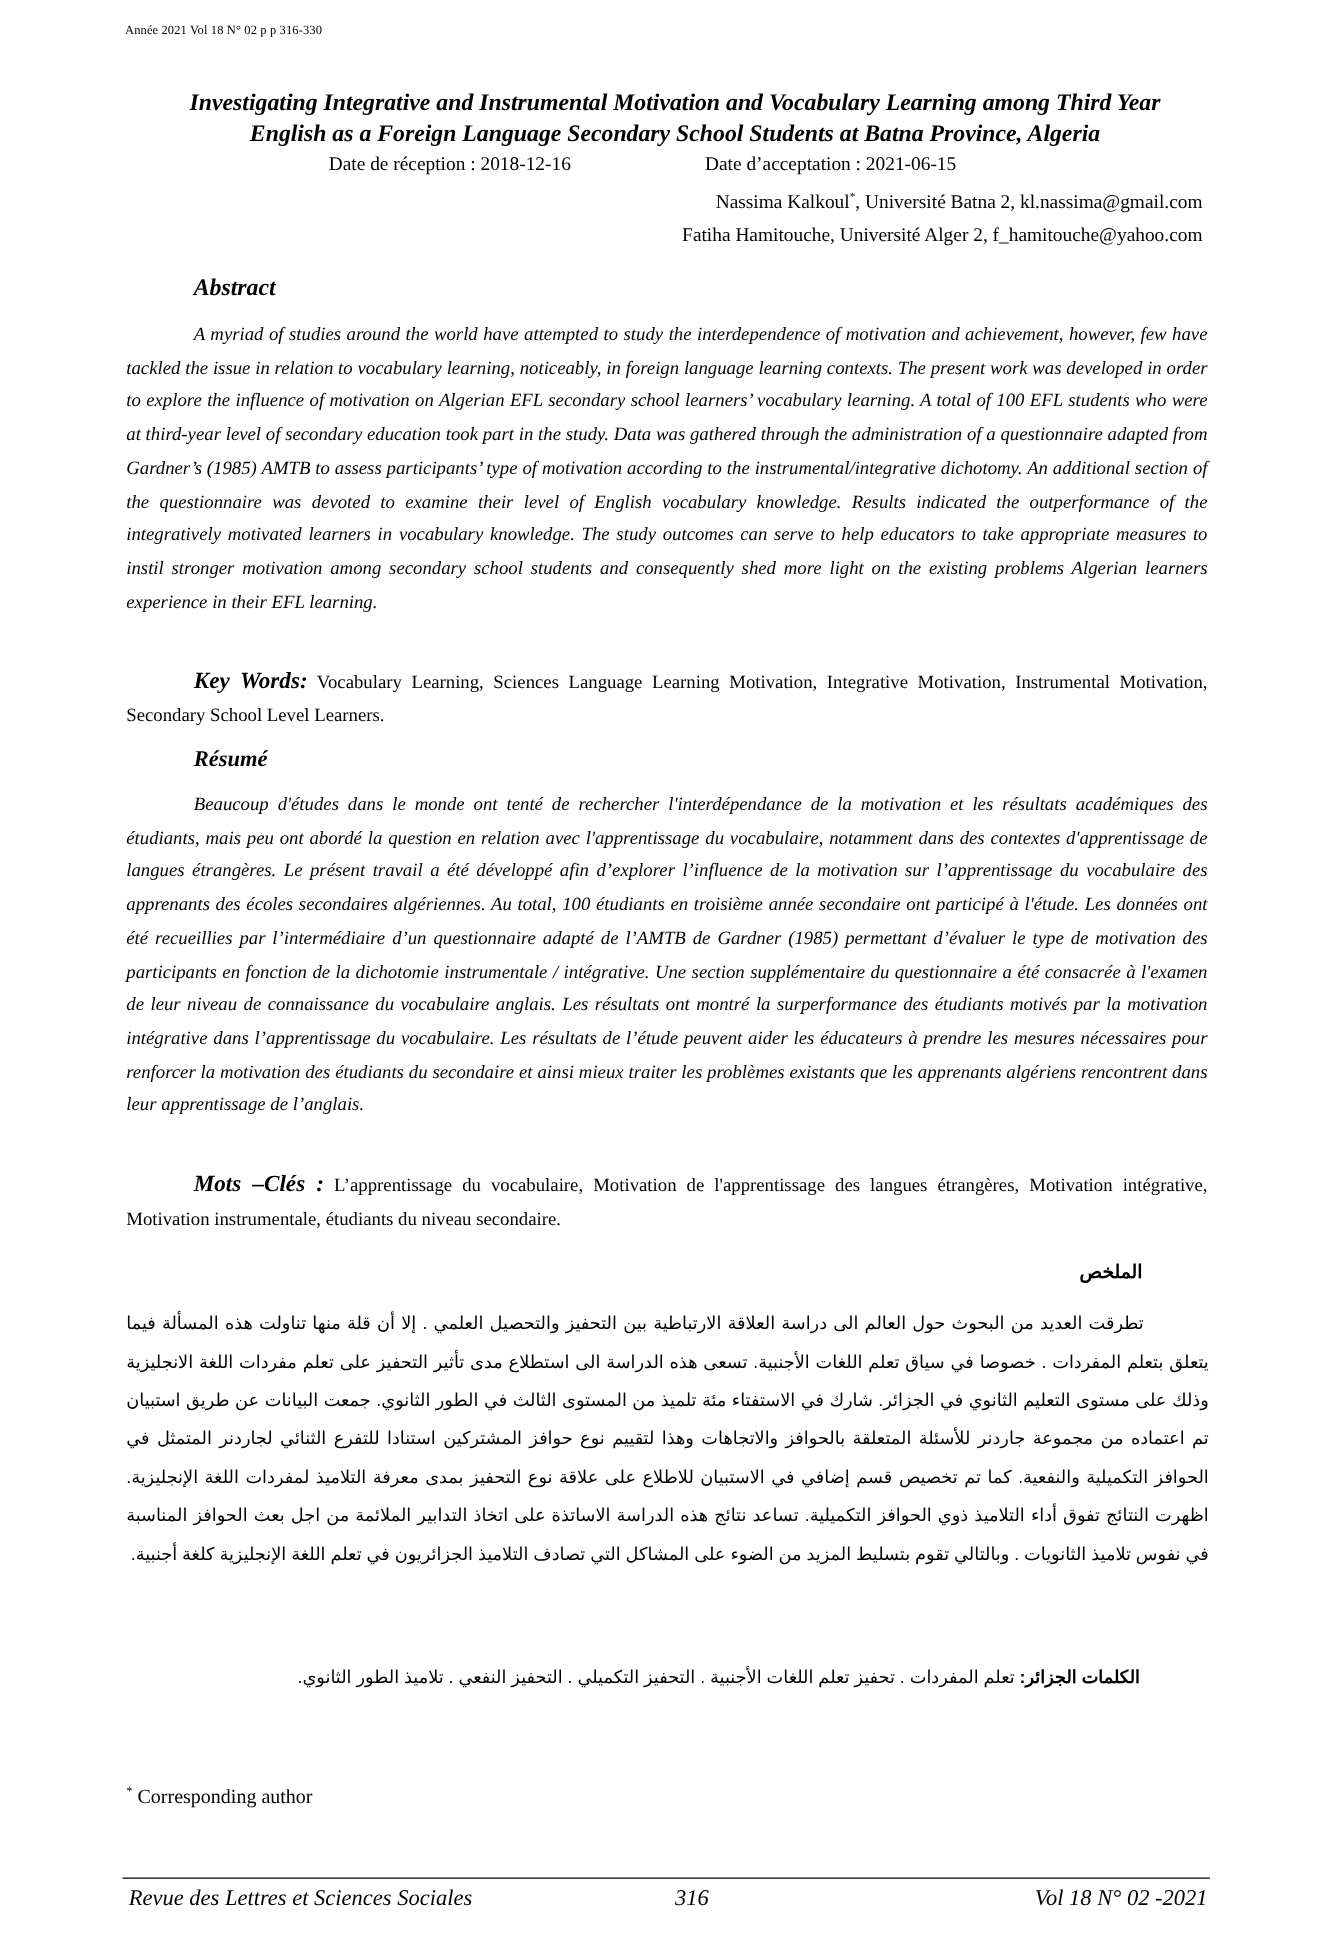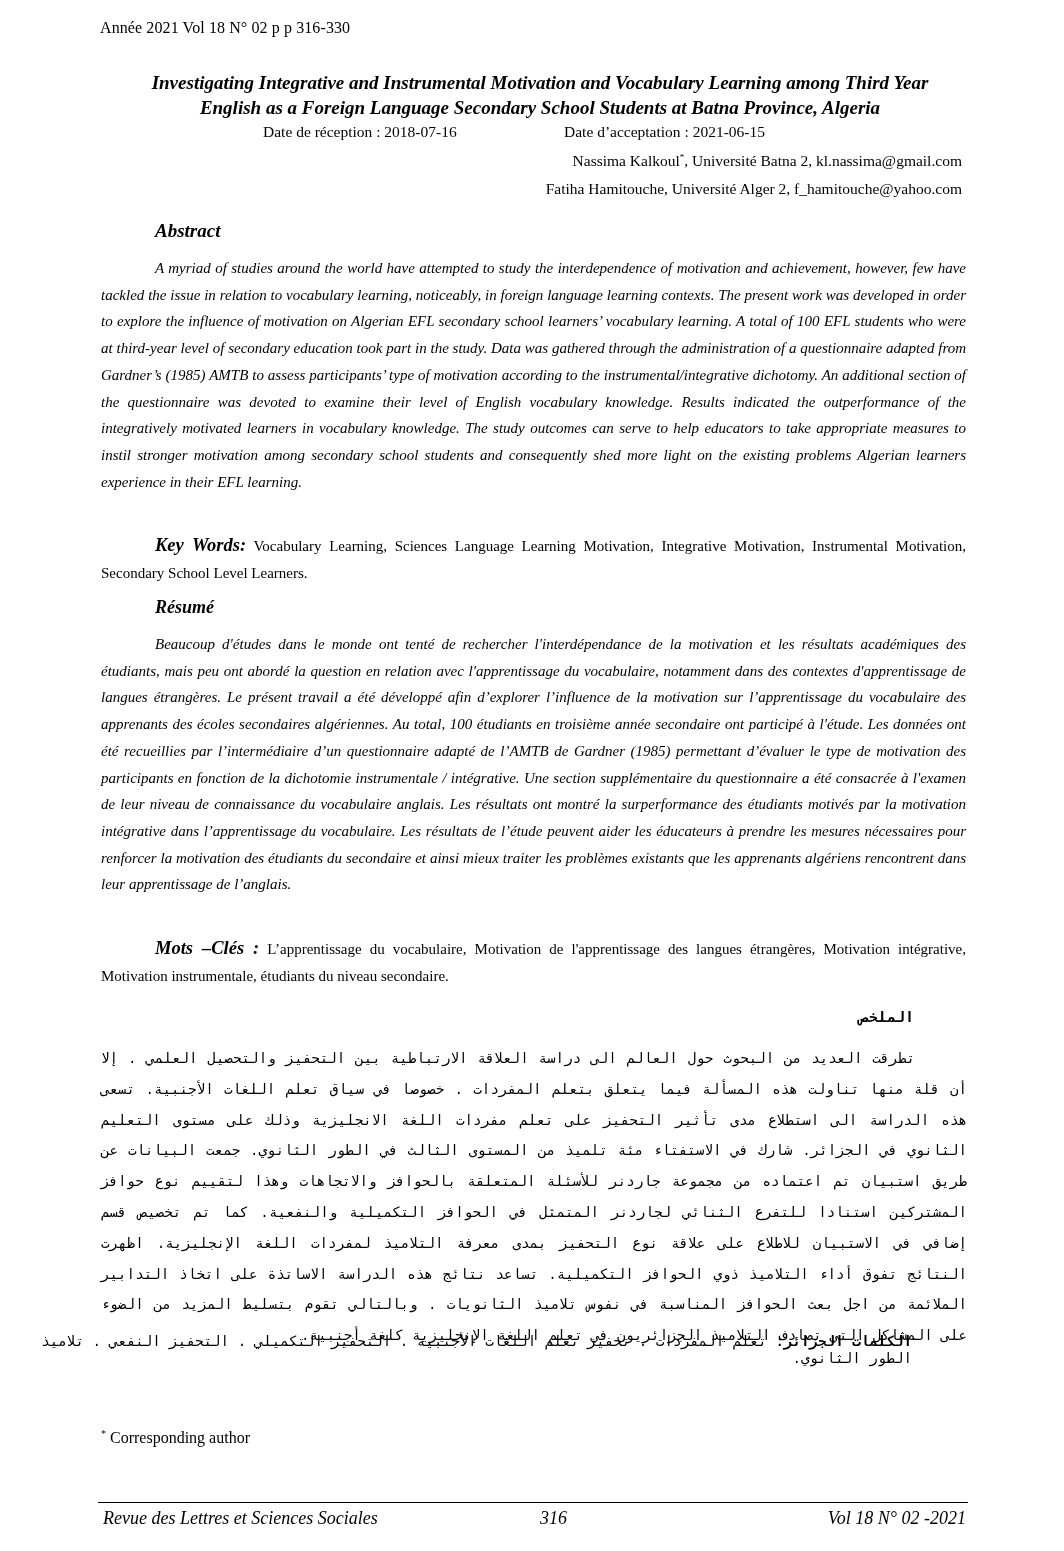--- a/index.html
+++ b/index.html
@@ -1,47 +1,47 @@
 <!DOCTYPE html>
 <html><head>
 <meta charset="utf-8">
 <style>
   html, body { margin: 0; padding: 0; background: #ffffff; }
   body { width: 1064px; height: 1551px; position: relative; color: #000; font-family: "Liberation Serif", "DejaVu Serif", serif; overflow: hidden; }
   .abs { position: absolute; }
-  .header-line { left: 100px; top: 19px; font-size: 16px; letter-spacing: 0.1px; }
+  .header-line { left: 100px; top: 19px; font-size: 10px; letter-spacing: 0.1px; }
   .title { left: 100px; width: 880px; text-align: center; font-style: italic; font-weight: bold; font-size: 19px; line-height: 25px; }
   .dates { top: 123px; font-size: 15.5px; }
   .author { right: 102px; font-size: 15.5px; text-align: center; }
   .section-head { left: 155px; font-style: italic; font-weight: bold; font-size: 19px; }
   .para { left: 101px; width: 865px; font-style: italic; font-size: 15px; line-height: 26.7px; text-align: justify; }
   .para p { margin: 0; text-indent: 54px; }
   .kw { left: 101px; width: 865px; font-size: 15px; line-height: 27px; text-align: justify; }
   .kw .lbl { font-style: italic; font-weight: bold; font-size: 18.5px; }
   .kw p { margin: 0; text-indent: 54px; }
-  .ar { direction: rtl; font-family: Liberation Mono, monospace; }
+  .ar { direction: rtl; font-family: Liberation Sans, sans-serif; }
   .ar-head { right: 150px; top: 1008px; font-weight: bold; font-size: 15px; }
   .ar-para { left: 101px; width: 866px; top: 1044px; font-size: 14.2px; line-height: 30.8px; text-align: justify; }
   .ar-para p { margin: 0; text-indent: 52px; }
   .ar-kw { right: 152px; top: 1333px; font-size: 14.2px; }
   .ar-kw b { font-weight: bold; }
   .footnote { left: 101px; top: 1428px; font-family: Liberation Serif, serif; font-size: 16px; }
   .footnote sup { font-size: 10px; }
   .footer-rule { left: 98px; top: 1502px; width: 870px; height: 1px; background: #000; }
   .footer { top: 1508px; font-style: italic; font-size: 18px; }
 </style>
 </head>
 <body>
 
 <div class="abs header-line">Année 2021 Vol 18   N° 02 p p 316-330</div>
 
 <div class="abs title" style="top:70px;">Investigating Integrative and Instrumental Motivation and Vocabulary Learning among Third Year</div>
 <div class="abs title" style="top:95px;">English as a Foreign Language Secondary School Students at Batna Province, Algeria</div>
 
-<div class="abs dates" style="left:263px;">Date de réception : 2018-07-16</div>
+<div class="abs dates" style="left:263px;">Date de réception : 2018-12-16</div>
 <div class="abs dates" style="left:564px;">Date d’acceptation : 2021-06-15</div>
 
 <div class="abs author" style="top:152px;">
   <span>Nassima Kalkoul</span><sup style="font-size:9px;">*</sup><span>, Université Batna 2, kl.nassima@gmail.com</span>
 </div>
 <div class="abs author" style="top:180px;">
   <span>Fatiha Hamitouche</span><span>, Université Alger 2, f_hamitouche@yahoo.com</span>
 </div>
 
 <div class="abs section-head" style="top:220px;">Abstract</div>

